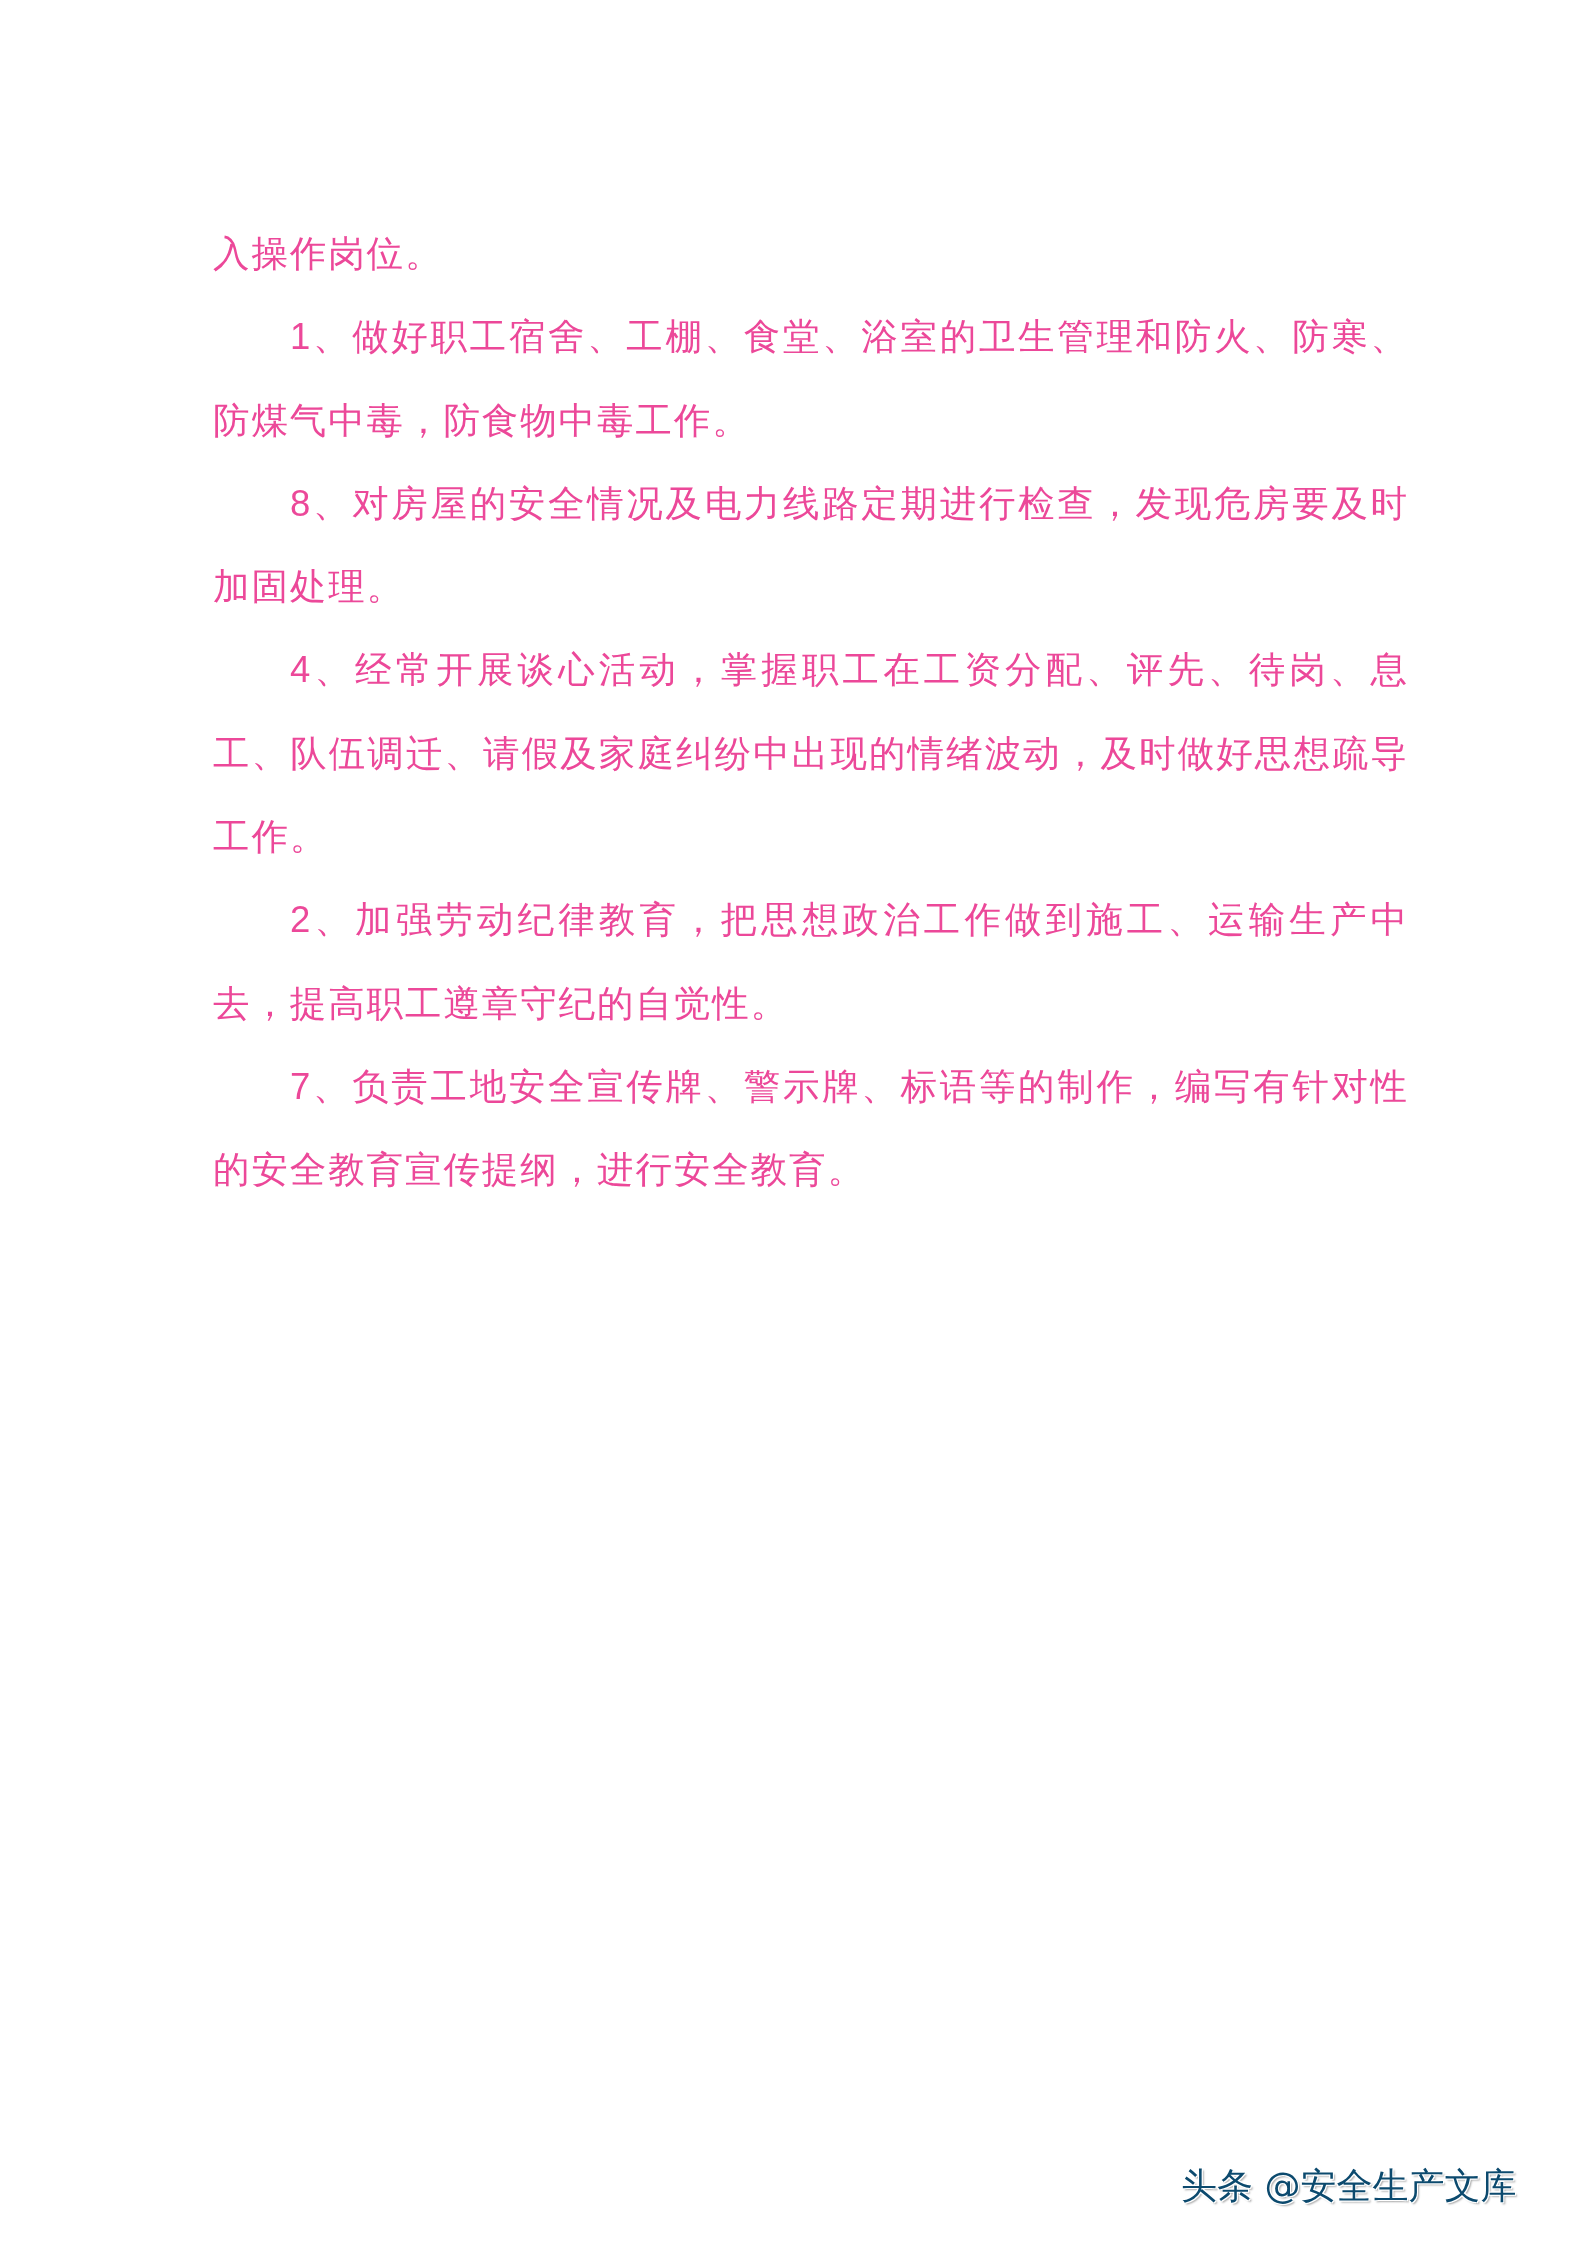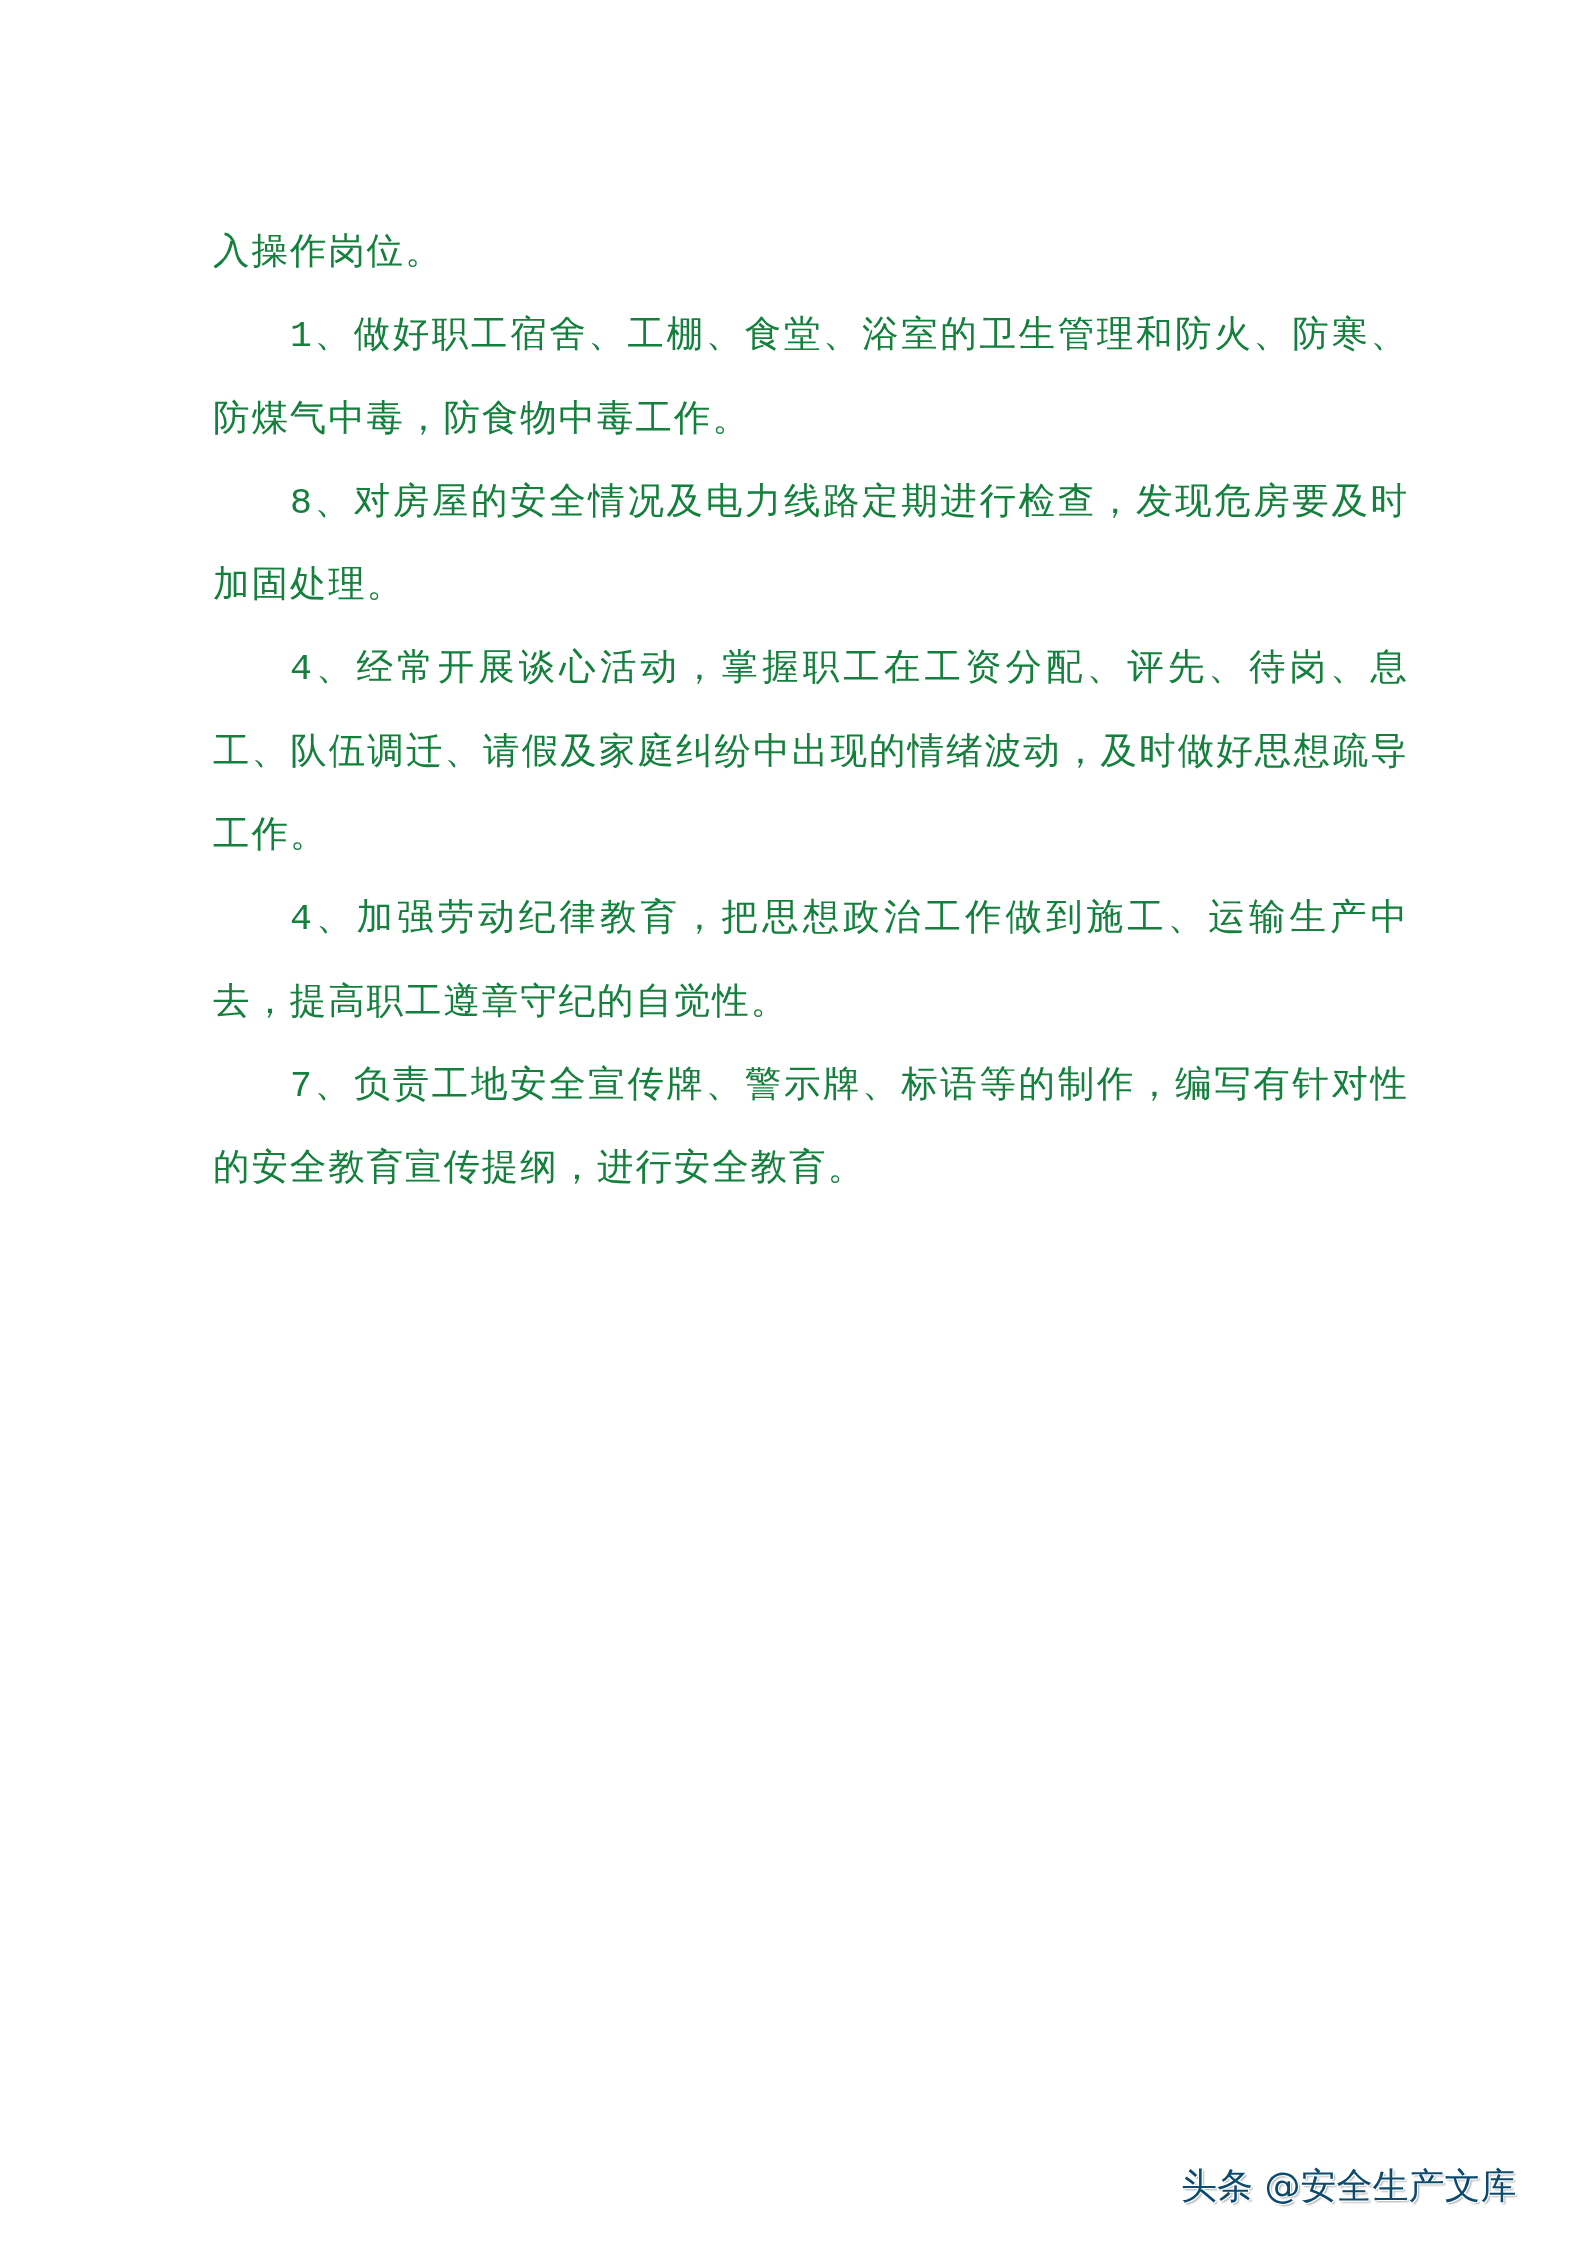--- a/index.html
+++ b/index.html
@@ -18,24 +18,24 @@
     left: 0; top: 0;
     width: 1587px;
     height: 2245px;
     background: #ffffff;
   }
   .body-text {
     position: absolute;
     left: 213px;
     top: 212px;
     width: 1196px;
-    font-family: Liberation Mono, monospace;
+    font-family: Liberation Sans, sans-serif;
     font-size: 36.5px;
     line-height: 83.3px;
-    color: #15803d;
+    color: #ec4899;
     letter-spacing: 1.9px;
   }
   .para {
     margin: 0;
     padding: 0;
     text-align: justify;
     text-align-last: left;
   }
   .para.indent {
     text-indent: 77px;
@@ -57,18 +57,18 @@
 </style>
 </head>
 <body>
 
 <div class="page">
   <div class="body-text">
     <p class="para">入操作岗位。</p>
     <p class="para indent">1、做好职工宿舍、工棚、食堂、浴室的卫生管理和防火、防寒、防煤气中毒，防食物中毒工作。</p>
     <p class="para indent">8、对房屋的安全情况及电力线路定期进行检查，发现危房要及时加固处理。</p>
     <p class="para indent">4、经常开展谈心活动，掌握职工在工资分配、评先、待岗、息工、队伍调迁、请假及家庭纠纷中出现的情绪波动，及时做好思想疏导工作。</p>
-    <p class="para indent">4、加强劳动纪律教育，把思想政治工作做到施工、运输生产中去，提高职工遵章守纪的自觉性。</p>
+    <p class="para indent">2、加强劳动纪律教育，把思想政治工作做到施工、运输生产中去，提高职工遵章守纪的自觉性。</p>
     <p class="para indent">7、负责工地安全宣传牌、警示牌、标语等的制作，编写有针对性的安全教育宣传提纲，进行安全教育。</p>
   </div>
 
   <div class="watermark">头条 @安全生产文库</div>
 </div>
 
 </body></html>

